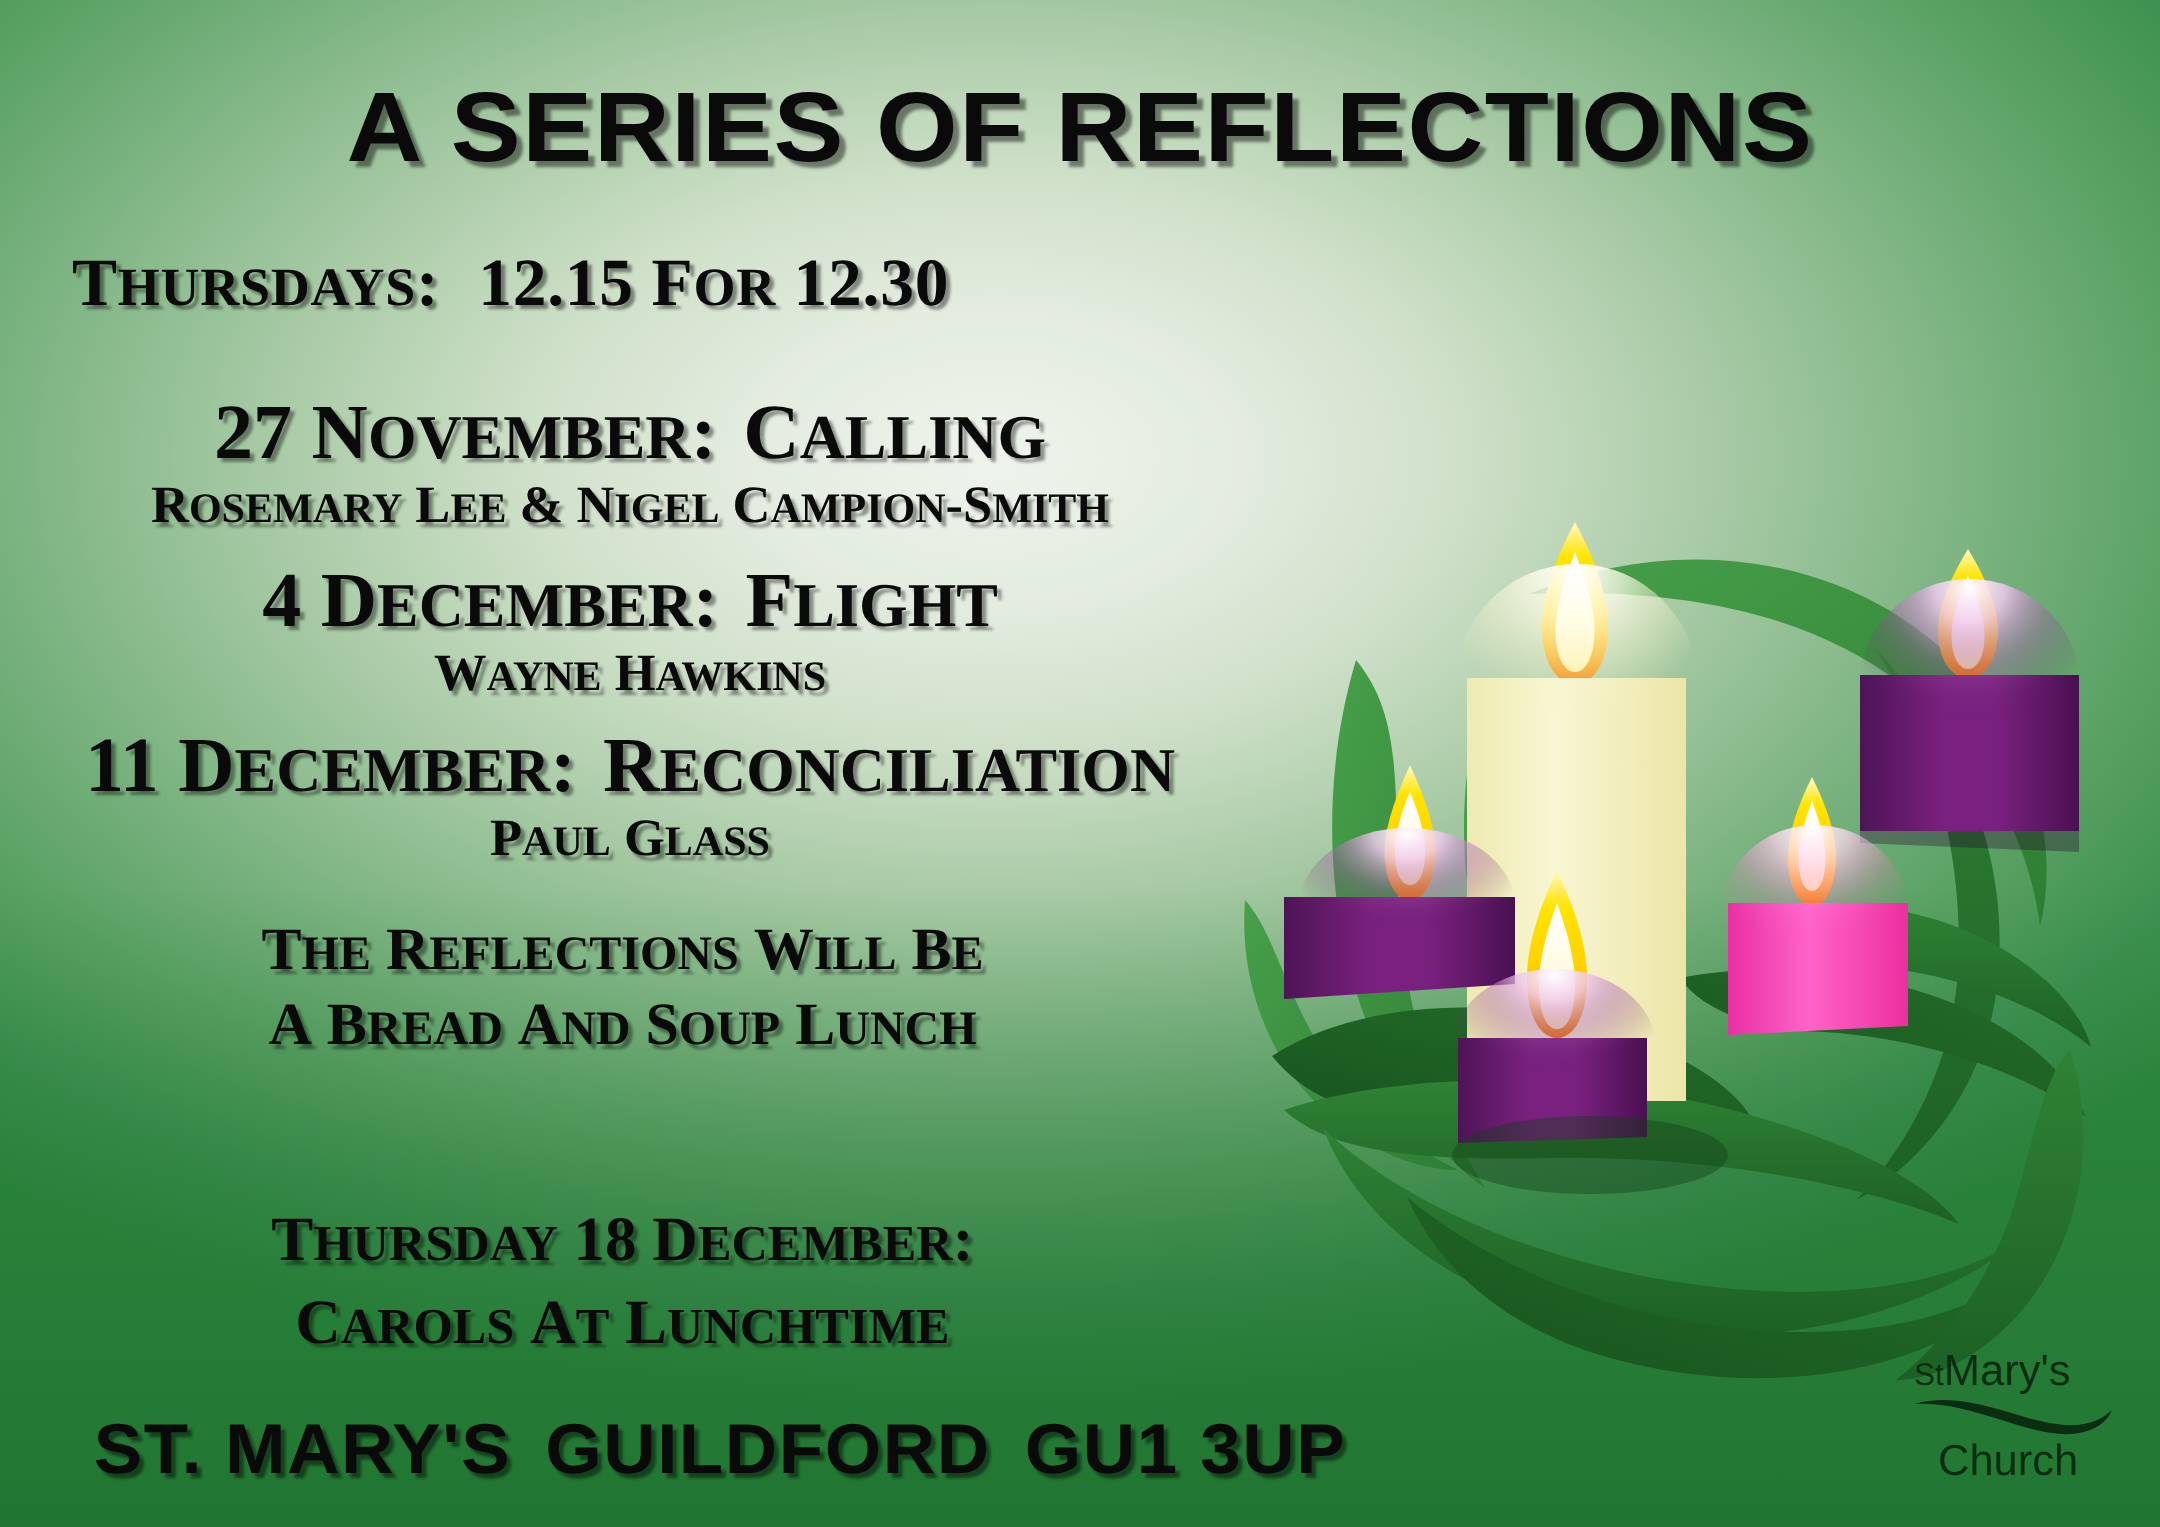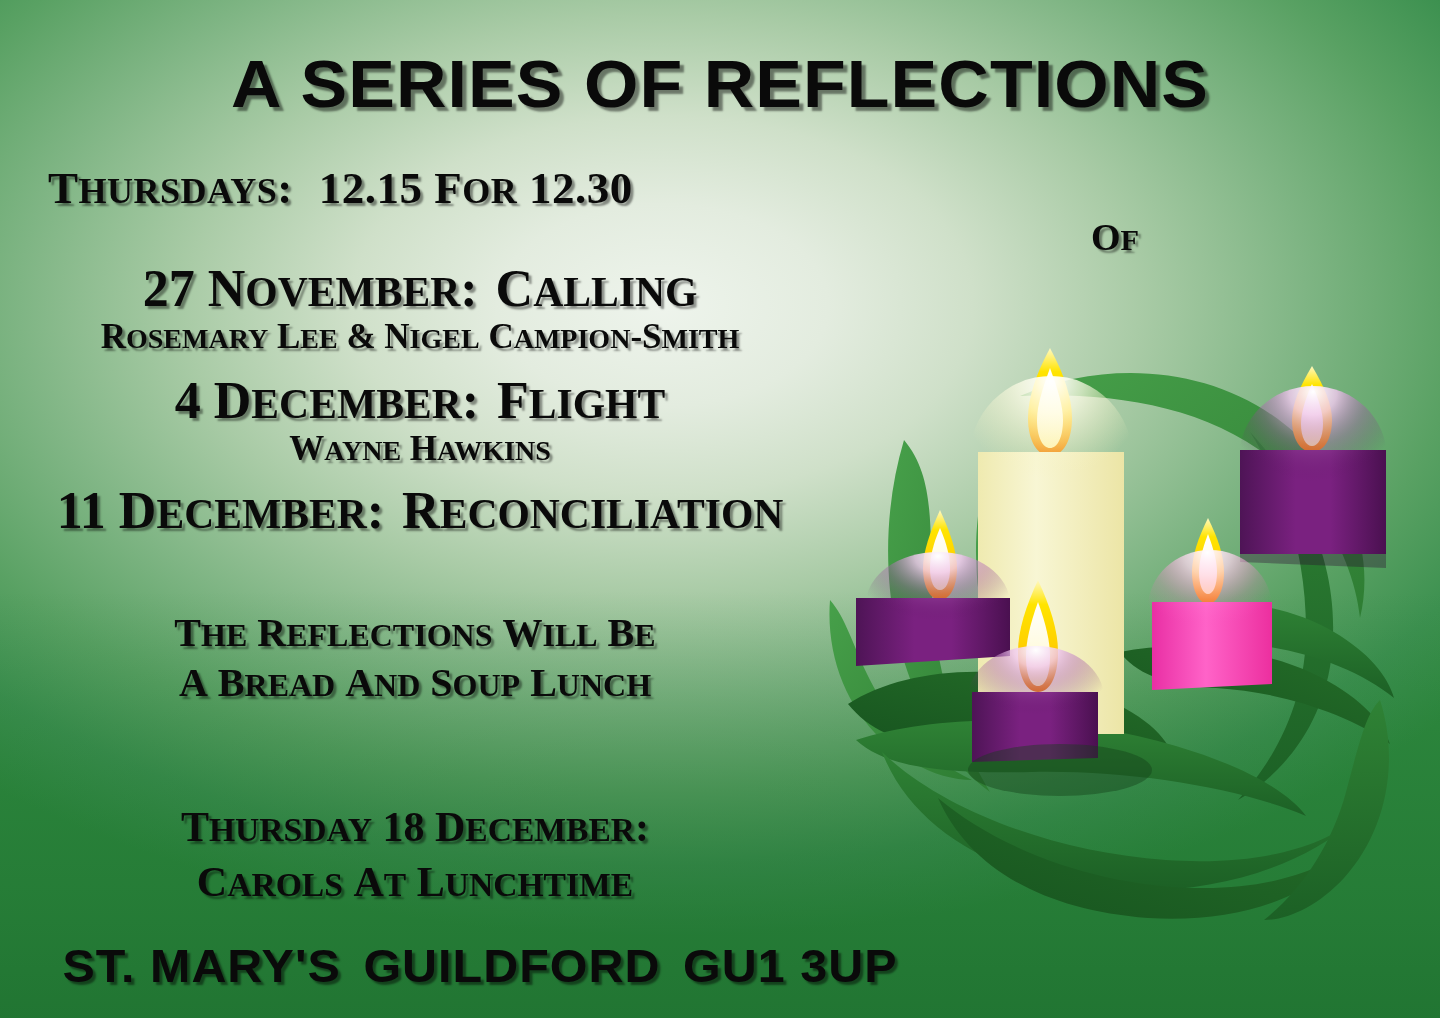--- a/index.html
+++ b/index.html
@@ -212,38 +212,38 @@
     <div class="ev-title">
       <span class="sc">4&nbsp;D<span style="font-size:0.80em">E</span><span style="font-size:0.80em">C</span><span style="font-size:0.80em">E</span><span style="font-size:0.80em">M</span><span style="font-size:0.80em">B</span><span style="font-size:0.80em">E</span><span style="font-size:0.80em">R</span>:</span><span class="sep"></span><span class="sc">F<span style="font-size:0.80em">L</span><span style="font-size:0.80em">I</span><span style="font-size:0.80em">G</span><span style="font-size:0.80em">H</span><span style="font-size:0.80em">T</span></span>
     </div>
     <div class="ev-people sc">W<span style="font-size:0.80em">A</span><span style="font-size:0.80em">Y</span><span style="font-size:0.80em">N</span><span style="font-size:0.80em">E</span>&nbsp;H<span style="font-size:0.80em">A</span><span style="font-size:0.80em">W</span><span style="font-size:0.80em">K</span><span style="font-size:0.80em">I</span><span style="font-size:0.80em">N</span><span style="font-size:0.80em">S</span></div>
   </div>
 
   <div class="event" id="event-3">
     <div class="ev-title">
       <span class="sc">11&nbsp;D<span style="font-size:0.80em">E</span><span style="font-size:0.80em">C</span><span style="font-size:0.80em">E</span><span style="font-size:0.80em">M</span><span style="font-size:0.80em">B</span><span style="font-size:0.80em">E</span><span style="font-size:0.80em">R</span>:</span><span class="sep"></span><span class="sc">R<span style="font-size:0.80em">E</span><span style="font-size:0.80em">C</span><span style="font-size:0.80em">O</span><span style="font-size:0.80em">N</span><span style="font-size:0.80em">C</span><span style="font-size:0.80em">I</span><span style="font-size:0.80em">L</span><span style="font-size:0.80em">I</span><span style="font-size:0.80em">A</span><span style="font-size:0.80em">T</span><span style="font-size:0.80em">I</span><span style="font-size:0.80em">O</span><span style="font-size:0.80em">N</span></span>
     </div>
+    <div class="ev-people sc">P<span style="font-size:0.80em">A</span><span style="font-size:0.80em">U</span><span style="font-size:0.80em">L</span>&nbsp;G<span style="font-size:0.80em">L</span><span style="font-size:0.80em">A</span><span style="font-size:0.80em">S</span><span style="font-size:0.80em">S</span></div>
   </div>
 
   <div id="lunch-block">
     <div class="sc">T<span style="font-size:0.80em">H</span><span style="font-size:0.80em">E</span>&nbsp;R<span style="font-size:0.80em">E</span><span style="font-size:0.80em">F</span><span style="font-size:0.80em">L</span><span style="font-size:0.80em">E</span><span style="font-size:0.80em">C</span><span style="font-size:0.80em">T</span><span style="font-size:0.80em">I</span><span style="font-size:0.80em">O</span><span style="font-size:0.80em">N</span><span style="font-size:0.80em">S</span>&nbsp;W<span style="font-size:0.80em">I</span><span style="font-size:0.80em">L</span><span style="font-size:0.80em">L</span>&nbsp;B<span style="font-size:0.80em">E</span></div>
     <div class="sc">A&nbsp;B<span style="font-size:0.80em">R</span><span style="font-size:0.80em">E</span><span style="font-size:0.80em">A</span><span style="font-size:0.80em">D</span>&nbsp;A<span style="font-size:0.80em">N</span><span style="font-size:0.80em">D</span>&nbsp;S<span style="font-size:0.80em">O</span><span style="font-size:0.80em">U</span><span style="font-size:0.80em">P</span>&nbsp;L<span style="font-size:0.80em">U</span><span style="font-size:0.80em">N</span><span style="font-size:0.80em">C</span><span style="font-size:0.80em">H</span></div>
   </div>
 
   <div id="carols-block">
     <div class="sc">T<span style="font-size:0.80em">H</span><span style="font-size:0.80em">U</span><span style="font-size:0.80em">R</span><span style="font-size:0.80em">S</span><span style="font-size:0.80em">D</span><span style="font-size:0.80em">A</span><span style="font-size:0.80em">Y</span>&nbsp;18&nbsp;D<span style="font-size:0.80em">E</span><span style="font-size:0.80em">C</span><span style="font-size:0.80em">E</span><span style="font-size:0.80em">M</span><span style="font-size:0.80em">B</span><span style="font-size:0.80em">E</span><span style="font-size:0.80em">R</span>:</div>
     <div class="sc">C<span style="font-size:0.80em">A</span><span style="font-size:0.80em">R</span><span style="font-size:0.80em">O</span><span style="font-size:0.80em">L</span><span style="font-size:0.80em">S</span>&nbsp;A<span style="font-size:0.80em">T</span>&nbsp;L<span style="font-size:0.80em">U</span><span style="font-size:0.80em">N</span><span style="font-size:0.80em">C</span><span style="font-size:0.80em">H</span><span style="font-size:0.80em">T</span><span style="font-size:0.80em">I</span><span style="font-size:0.80em">M</span><span style="font-size:0.80em">E</span></div>
   </div>
 
   <div id="address-line">
     <span>ST. MARY'S</span><span class="gap2"></span><span>GUILDFORD</span><span class="gap2"></span><span>GU1 3UP</span>
   </div>
 
   <div id="advent-heading">
-    <span class="w-of sc">O<span style="font-size:0.80em">F</span></span>
   </div>
 
   <div id="wreath">
     <svg viewBox="0 0 600 620" xmlns="http://www.w3.org/2000/svg">
       <defs>
         <linearGradient id="gLeafA" x1="0" y1="0" x2="1" y2="1">
           <stop offset="0%" stop-color="#47a04a"></stop>
           <stop offset="100%" stop-color="#2e7d33"></stop>
         </linearGradient>
         <linearGradient id="gLeafB" x1="0" y1="0" x2="0" y2="1">
@@ -400,14 +400,24 @@
                    C 211 386, 206 376, 206 356 C 206 342, 210 324, 218 302 Z" fill="url(#gFlameCore)"></path>
         </g>
         <path d="M 152 392 L 278 392 L 278 458 L 152 462 Z" fill="url(#gPurpleBody)"></path>
         <ellipse cx="216" cy="398" rx="68" ry="52" fill="url(#gPurpleGlow)"></ellipse>
 
         <ellipse cx="240" cy="470" rx="92" ry="26" fill="#123f18" opacity="0.42"></ellipse>
       </g>
     </svg>
   </div>
 
+  <div id="church-logo">
+    <div class="lg-top">
+      <span>St</span><span class="big">Mary's</span>
+    </div>
+    <svg class="lg-swoosh" viewBox="0 0 140 38">
+      <path d="M 4 12 C 40 2, 74 24, 104 26 C 120 27, 130 22, 136 16
+               C 132 26, 120 33, 102 32 C 72 30, 40 10, 4 12 Z" fill="#0b2d12"></path>
+    </svg>
+    <div class="lg-bottom">Church</div>
+  </div>
 
 </div>
 
 </body></html>

